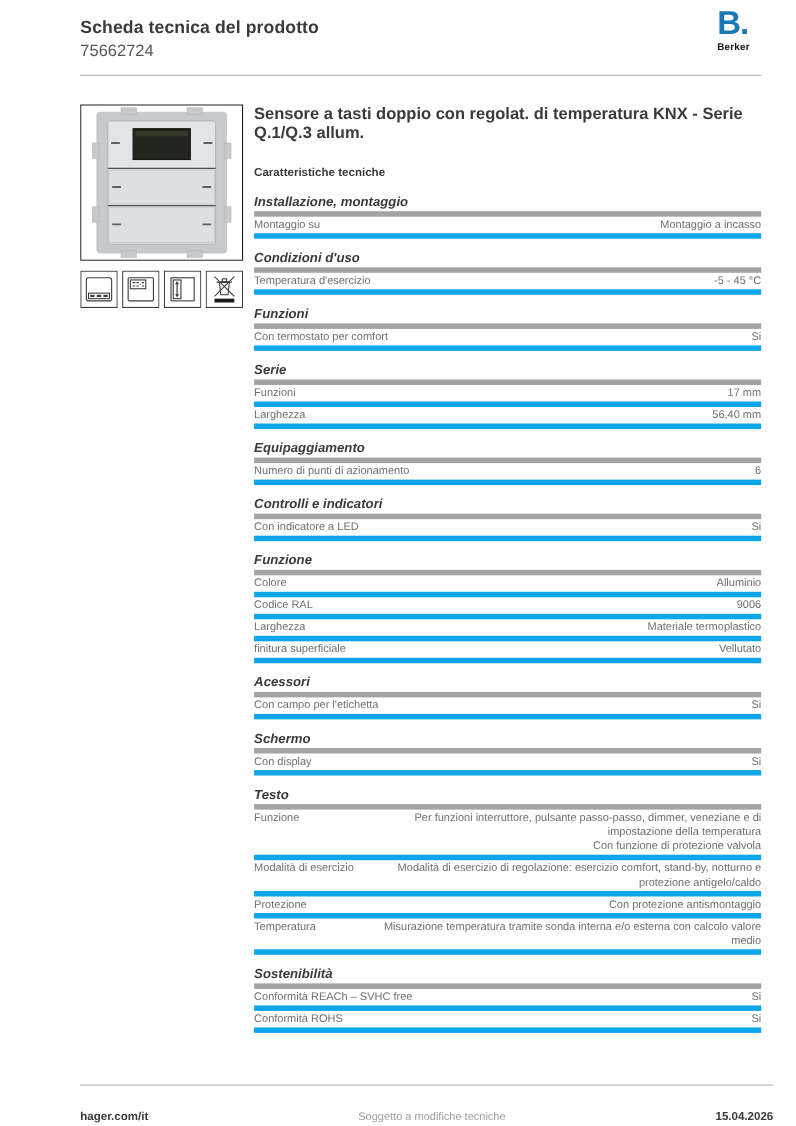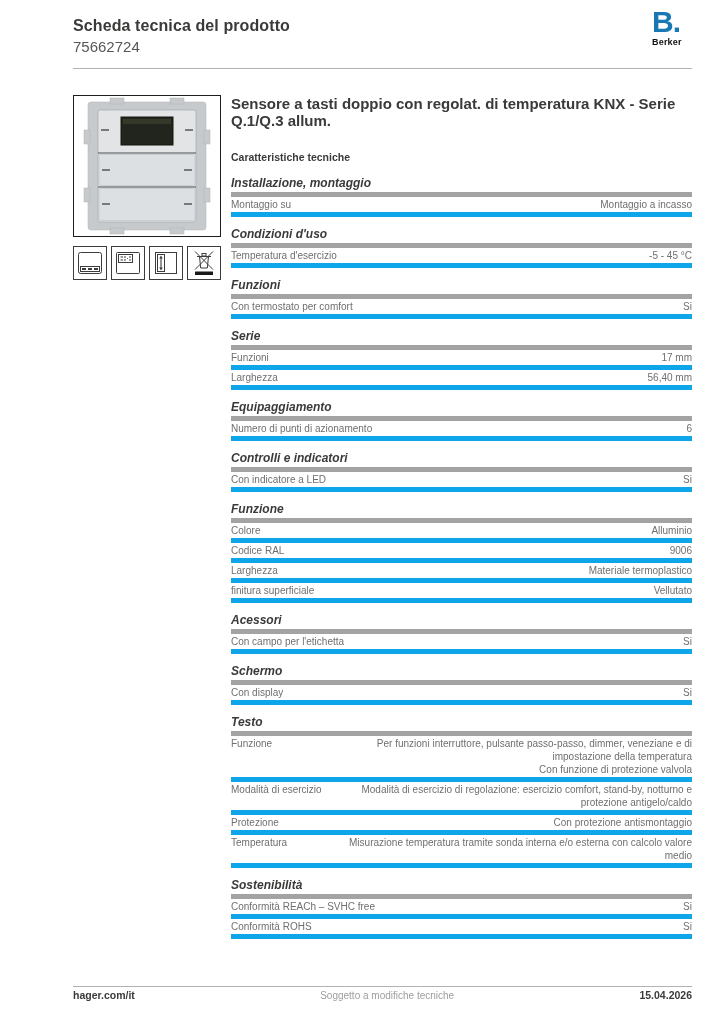--- a/index.html
+++ b/index.html
@@ -27,21 +27,21 @@
   .right-col { position:absolute; left:215px; right:48px; top:95px; }
   .product-title { font-size:15px; font-weight:bold; color:#3a3a39; margin-bottom:22px; }
   .intro-heading { font-size:10.5px; font-weight:bold; color:#3a3a39; margin-bottom:13px; }
   .spec-section { margin-bottom:10px; }
   .section-title { font-size:12px; font-weight:bold; color:#3a3a39; padding-bottom:2px; border-bottom:5px solid #a3a3a3;font-style:italic; }
   .spec-row { display:flex; padding:1px 0 1px; border-bottom:5px solid #0ea5e9; font-size:10px; color:#706f6f; line-height:1.3; }
   .spec-label { white-space:nowrap; padding-right:10px; }
   .spec-value { margin-left:auto; text-align:right; max-width:345px; white-space:pre-line; }
 
   
-  .footer { position:absolute; left:57px; right:48px; top:986px; border-top:1px solid #b2b2b2; padding-top:2px; display:flex; justify-content:space-between; align-items:baseline; }
+  .footer { position:absolute; left:57px; right:37px; top:986px; border-top:1px solid #b2b2b2; padding-top:22px; display:flex; justify-content:space-between; align-items:baseline; }
   .footer-left { font-size:10.5px; font-weight:bold; color:#3a3a39; text-decoration:none; }
   .footer-center { font-size:10px; color:#9d9d9c; }
   .footer-right { font-size:10.5px; font-weight:bold; color:#3a3a39; }
 </style>
 </head>
 <body>
 
 <div class="page">
 
   <div class="header">

